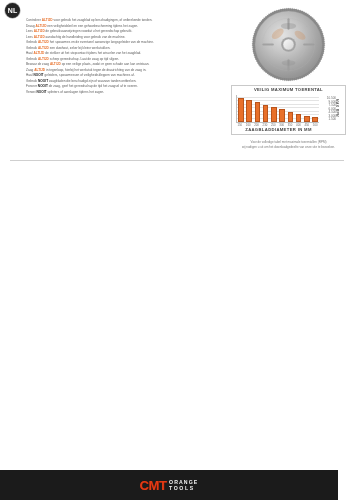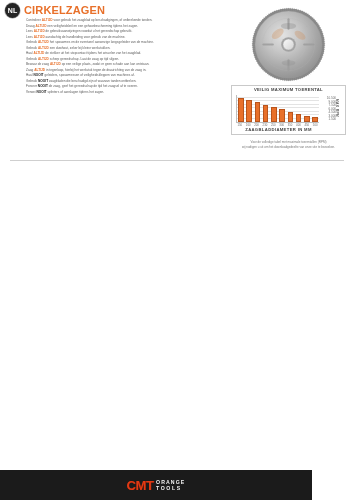--- a/index.html
+++ b/index.html
@@ -206,21 +206,21 @@
     width: 334px;
     height: 0;
     border-top: 0.7px solid #cfcfcf;
   }
 
   
   .footer-bar {
     position: absolute;
     left: 0;
     bottom: 0;
-    width: 312px;
+    width: 338px;
     height: 30px;
     background: #1b1b1b;
   }
   .logo {
     position: absolute;
     left: 50%;
     top: 50%;
     transform: translate(-50%, -50%);
     display: flex;
     align-items: center;
@@ -246,21 +246,20 @@
     color: #f2f2f2;
     letter-spacing: 1.1px;
   }
   .logo-sub span.second { letter-spacing: 1.6px; }
 </style>
 </head>
 <body>
 
 <div class="header">
   <div class="lang-badge">NL</div>
-  <div class="page-title">CIRKELZAGEN</div>
 </div>
 
 <div class="instructions">
     <div class="instr-line"><span>Controleer </span><span class="kw-always">ALTIJD</span><span> voor gebruik het zaagblad op beschadigingen, of ontbrekende tanden.</span></div>
     <div class="instr-line"><span>Draag </span><span class="kw-always">ALTIJD</span><span> een veiligheidsbril en een gehoorbescherming tijdens het zagen.</span></div>
     <div class="instr-line"><span>Lees </span><span class="kw-always">ALTIJD</span><span> de gebruiksaanwijzingen voordat u het gereedschap gebruikt.</span></div>
     <div class="instr-line"><span>Lees </span><span class="kw-always">ALTIJD</span><span> aandachtig de handleiding voor gebruik van de machine.</span></div>
     <div class="instr-line"><span>Gebruik </span><span class="kw-always">ALTIJD</span><span> het spouwmes en de eventueel aanwezige langsgeleider van de machine.</span></div>
     <div class="instr-line"><span>Gebruik </span><span class="kw-always">ALTIJD</span><span> een duwhout, zeker bij kleine werkstukken.</span></div>
     <div class="instr-line"><span>Haal </span><span class="kw-always">ALTIJD</span><span> de stekker uit het stopcontact tijdens het wisselen van het zaagblad.</span></div>

